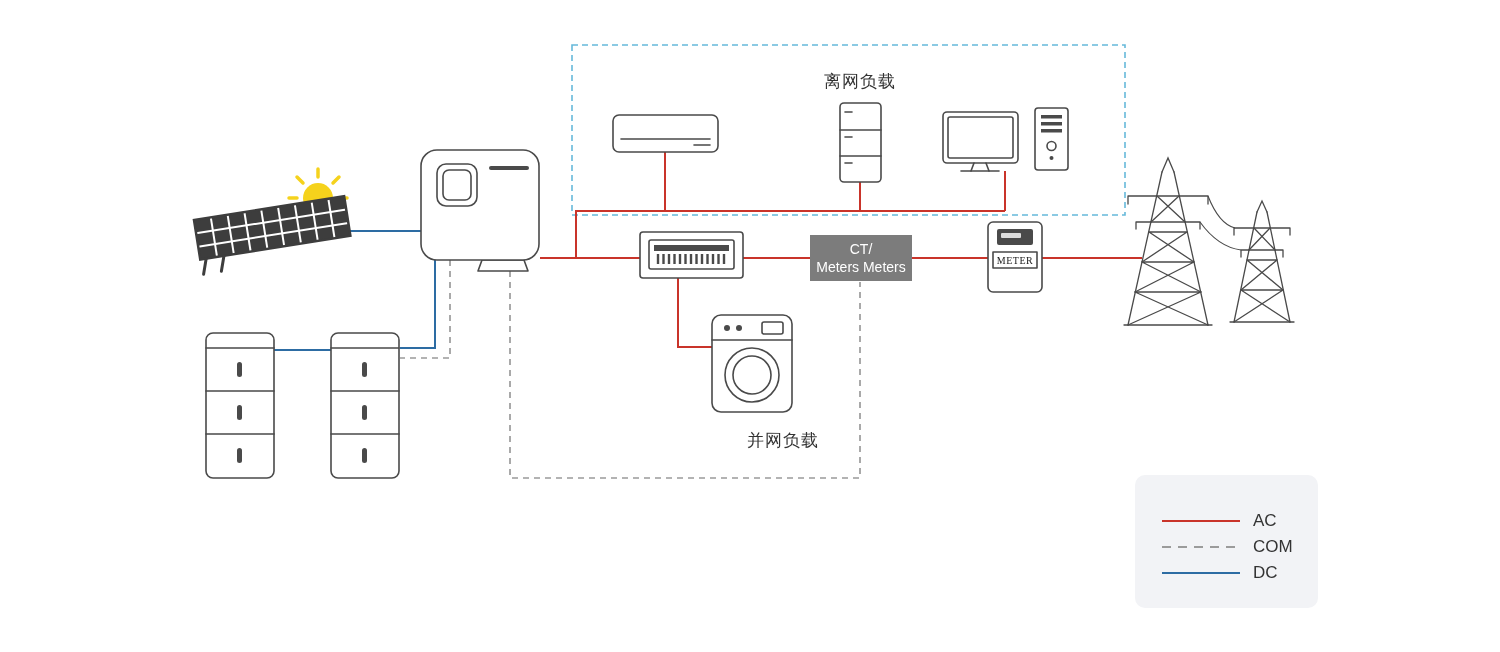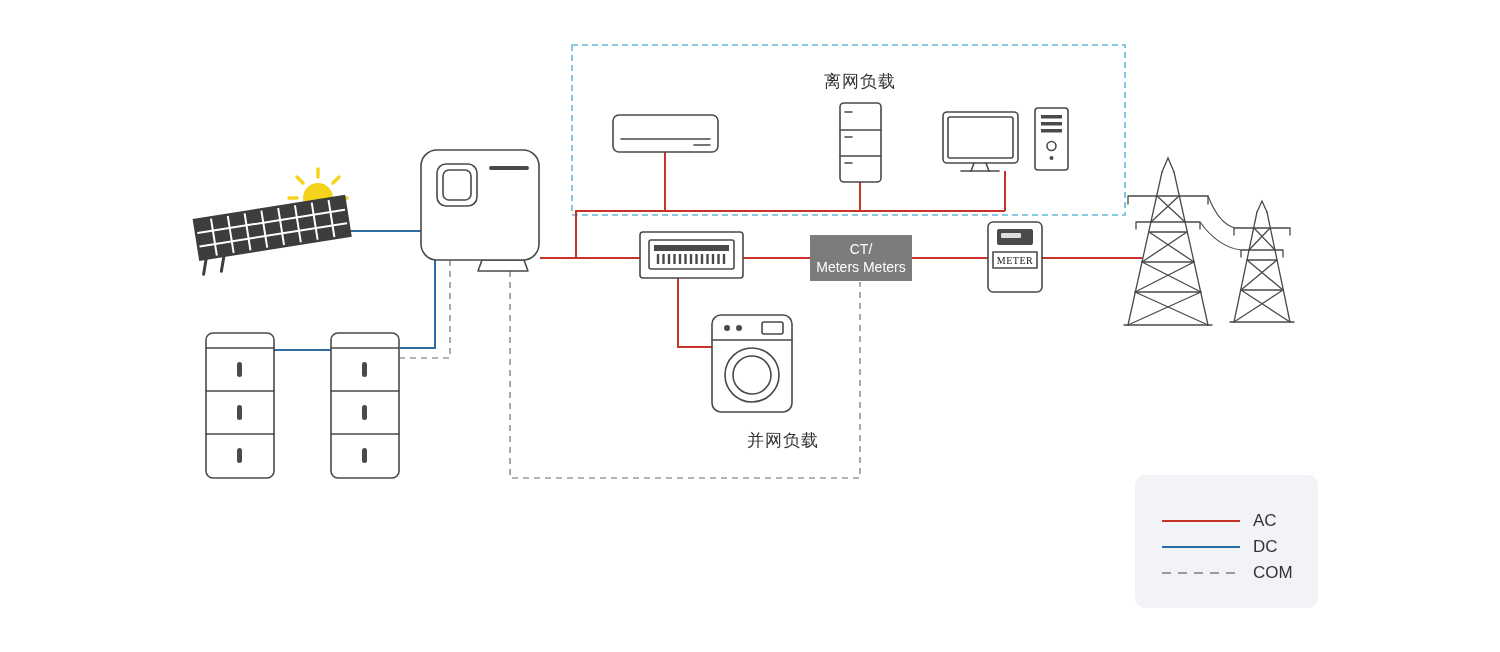--- a/index.html
+++ b/index.html
@@ -235,22 +235,22 @@
   </div>
 
   <div class="meter-label">METER</div>
 
   <div class="legend">
     <div class="legend-row">
       <span class="legend-line solid-ac"></span>
       <span class="legend-label">AC</span>
     </div>
     <div class="legend-row">
+      <span class="legend-line dashed-com"></span>
+      <span class="legend-label">COM</span>
+    </div>
+    <div class="legend-row">
       <span class="legend-line solid-dc"></span>
       <span class="legend-label">DC</span>
     </div>
-    <div class="legend-row">
-      <span class="legend-line dashed-com"></span>
-      <span class="legend-label">COM</span>
-    </div>
   </div>
 
 </div>
 
 </body></html>

